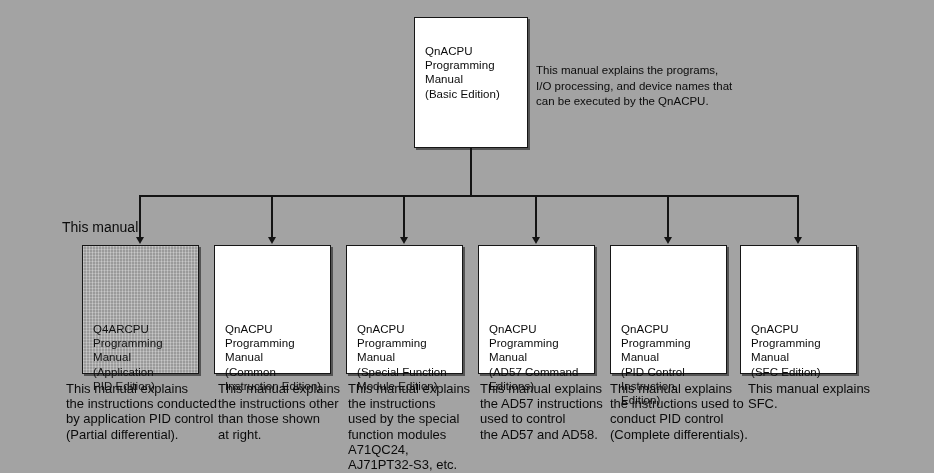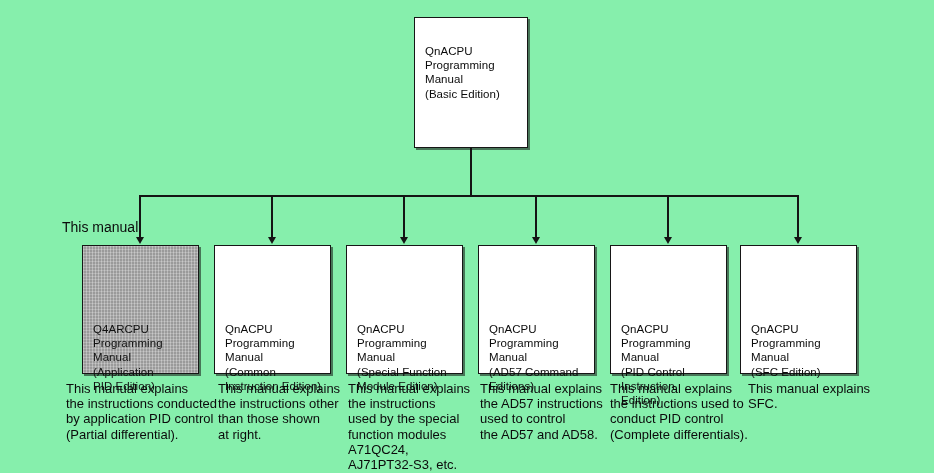--- a/index.html
+++ b/index.html
@@ -8,21 +8,21 @@
     background: #ffffff;
   }
   body {
     font-family: "Liberation Sans", sans-serif;
     color: #0b0b0b;
   }
   #page {
     position: relative;
     width: 934px;
     height: 473px;
-    background: #86efac;
+    background: #a3a3a3;
     overflow: hidden;
   }
 
   
   .node {
     position: absolute;
     box-sizing: border-box;
     border: 1.6px solid #161616;
     background: #ffffff;
     box-shadow: 2px 2px 0 0 rgba(20,20,20,0.55);
@@ -95,20 +95,23 @@
 
 <div id="page">
 
   <div class="node" style="left:414px; top:17px; width:114px; height:131px;">
     <div class="node-text top-node">QnACPU
 Programming
 Manual
 (Basic Edition)</div>
   </div>
 
+  <div class="top-desc" style="left:536px; top:63px; width:260px;">This manual explains the programs,
+I/O processing, and device names that
+can be executed by the QnACPU.</div>
 
   <div class="vline" style="left:470px; top:148px; height:48px;"></div>
 
   <div class="hline" style="left:139px; top:195px; width:659px;"></div>
 
   <div class="vline" style="left:139px; top:195px; height:43px;"></div>
   <div class="arrowhead" style="left:135.6px; top:237px;"></div>
 
   <div class="vline" style="left:271px; top:195px; height:43px;"></div>
   <div class="arrowhead" style="left:267.6px; top:237px;"></div>

